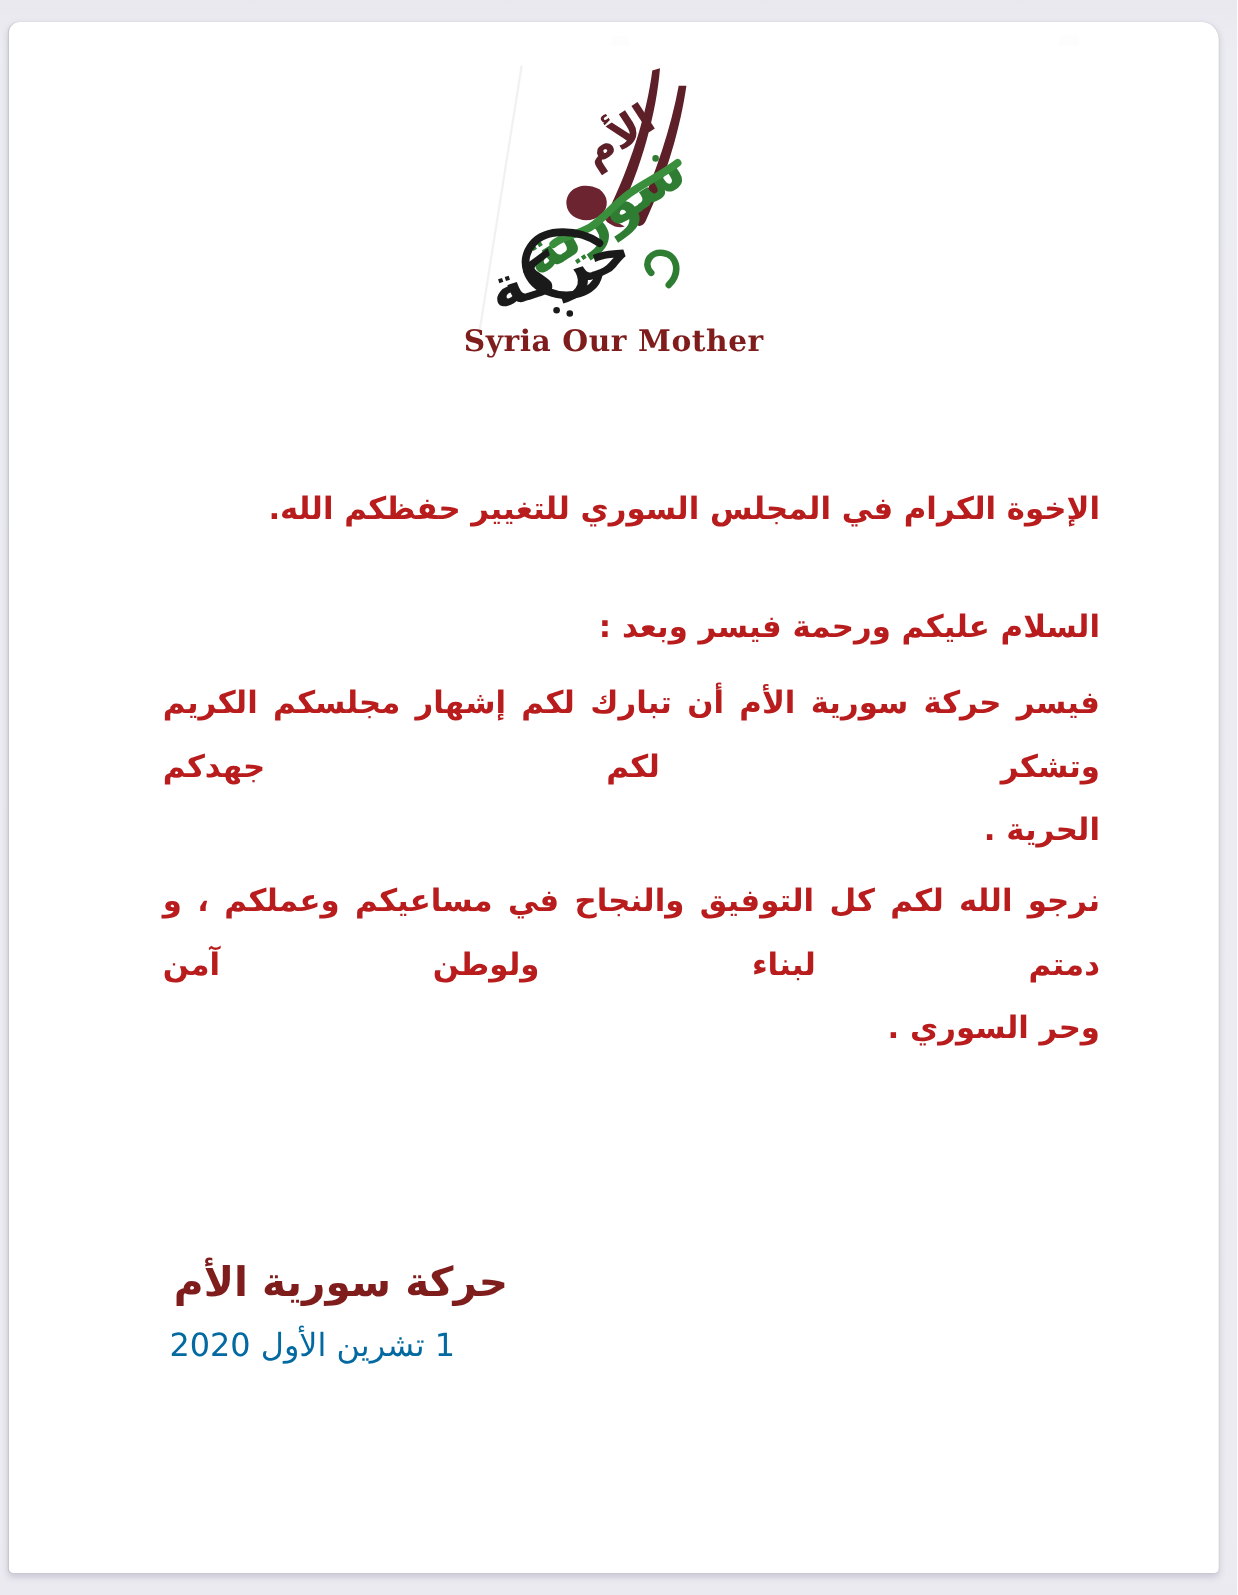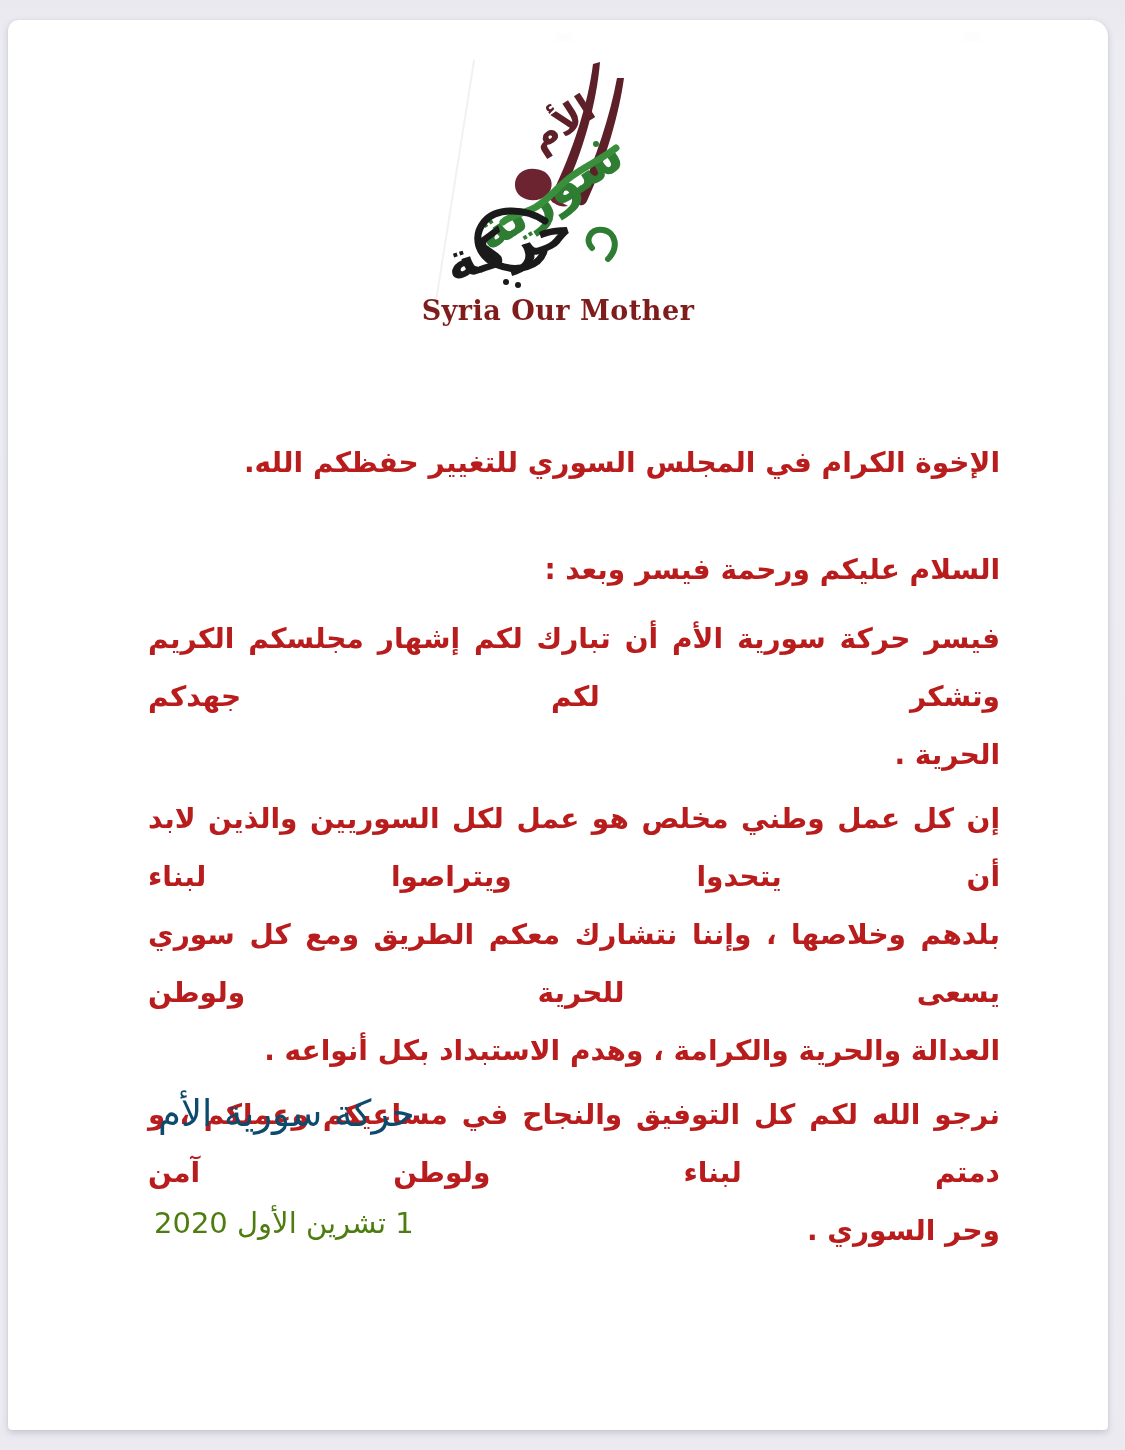--- a/index.html
+++ b/index.html
@@ -76,37 +76,37 @@
   .line { direction: rtl; }
   .line.full {
     text-align: justify;
     text-align-last: justify;
     text-justify: inter-word;
   }
   .line.last { }
 
   .signature {
     position: absolute;
-    left: 150px; top: 1072px;
+    left: 150px; top: 1124px;
     direction: rtl;
     white-space: nowrap;
     font-family: "DejaVu Sans", sans-serif;
     font-size: 37px;
-    font-weight: 400;
-    color: #0c4a6e;
+    font-weight: 700;
+    color: #7f1d1d;
   }
   .date {
     position: absolute;
     left: 146px; top: 1186px;
     direction: rtl;
     white-space: nowrap;
     font-family: "DejaVu Sans", sans-serif;
     font-size: 29px;
     font-weight: 400;
-    color: #4d7c0f;
+    color: #0369a1;
   }
 </style>
 </head>
 <body>
 
 <div class="stage">
 
   <div class="paper">
 
     <div class="logo-wrap">
@@ -141,25 +141,20 @@
     <div class="letter-body">
       <div class="block greeting">الإخوة الكرام في المجلس السوري للتغيير حفظكم الله.</div>
 
       <div class="block salutation">السلام عليكم ورحمة فيسر وبعد :</div>
 
       <div class="block para1">
         <div class="line full">فيسر حركة سورية الأم أن تبارك لكم إشهار مجلسكم الكريم  وتشكر لكم جهدكم</div>
         <div class="line last">الحرية .</div>
       </div>
 
-      <div class="block para2">
-        <div class="line full">إن كل عمل وطني مخلص هو عمل لكل السوريين والذين لابد أن يتحدوا ويتراصوا لبناء</div>
-        <div class="line full">بلدهم وخلاصها ، وإننا نتشارك معكم الطريق ومع كل سوري يسعى للحرية ولوطن</div>
-        <div class="line last">العدالة والحرية والكرامة ، وهدم الاستبداد بكل أنواعه .</div>
-      </div>
 
       <div class="block para3">
         <div class="line full">نرجو الله لكم كل التوفيق والنجاح في مساعيكم وعملكم ، و دمتم لبناء ولوطن آمن</div>
         <div class="line last">وحر السوري .</div>
       </div>
     </div>
 
     <div class="signature">حركة سورية الأم</div>
 
     <div class="date">1 تشرين الأول 2020</div>

